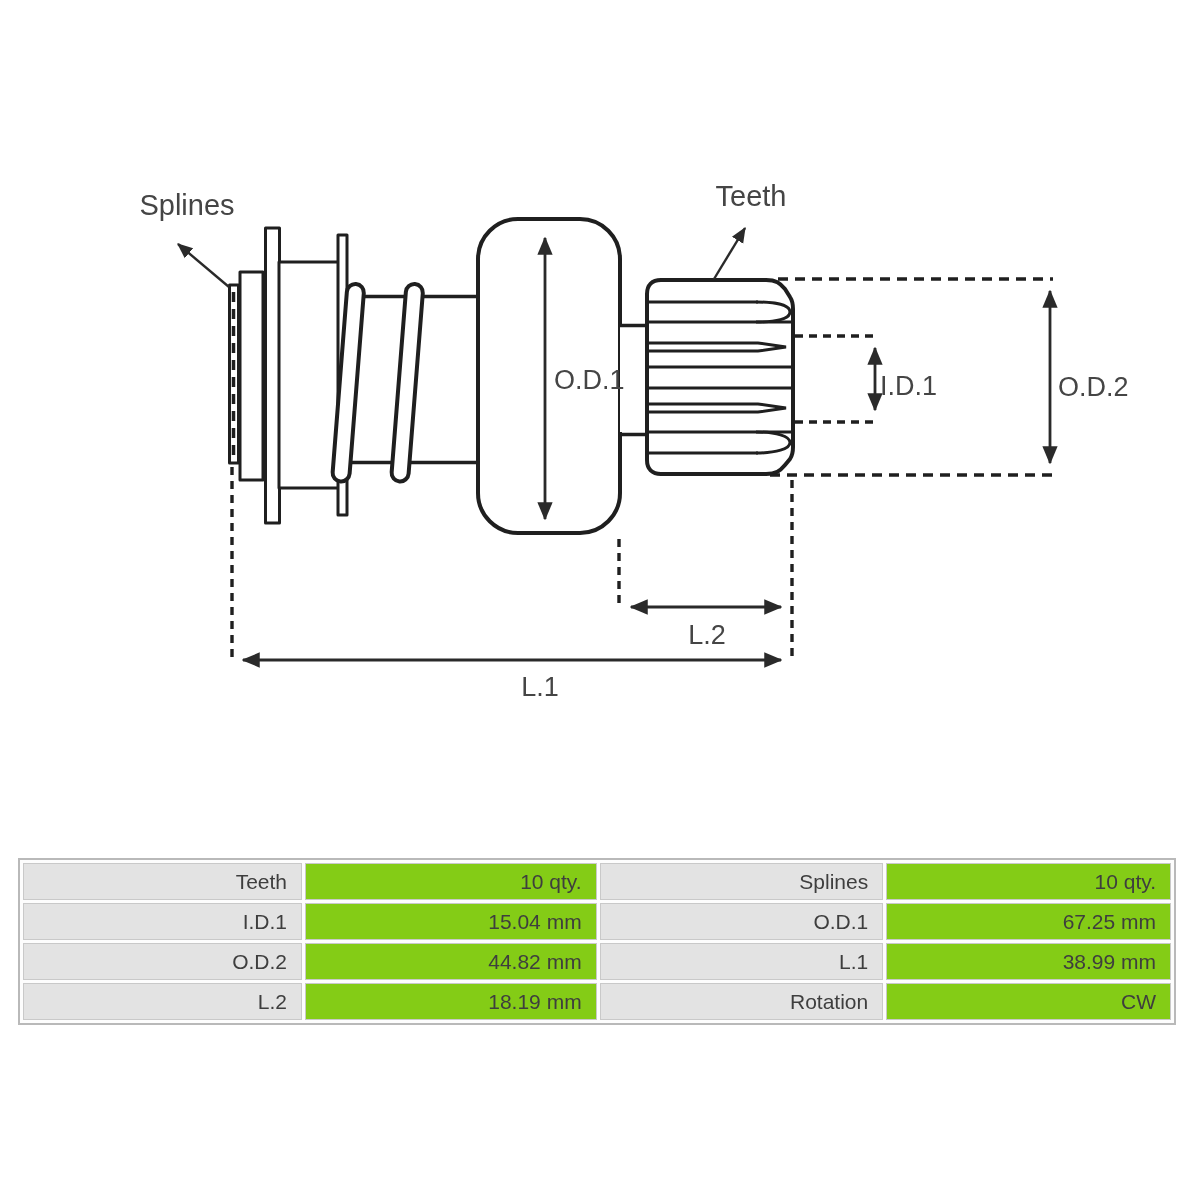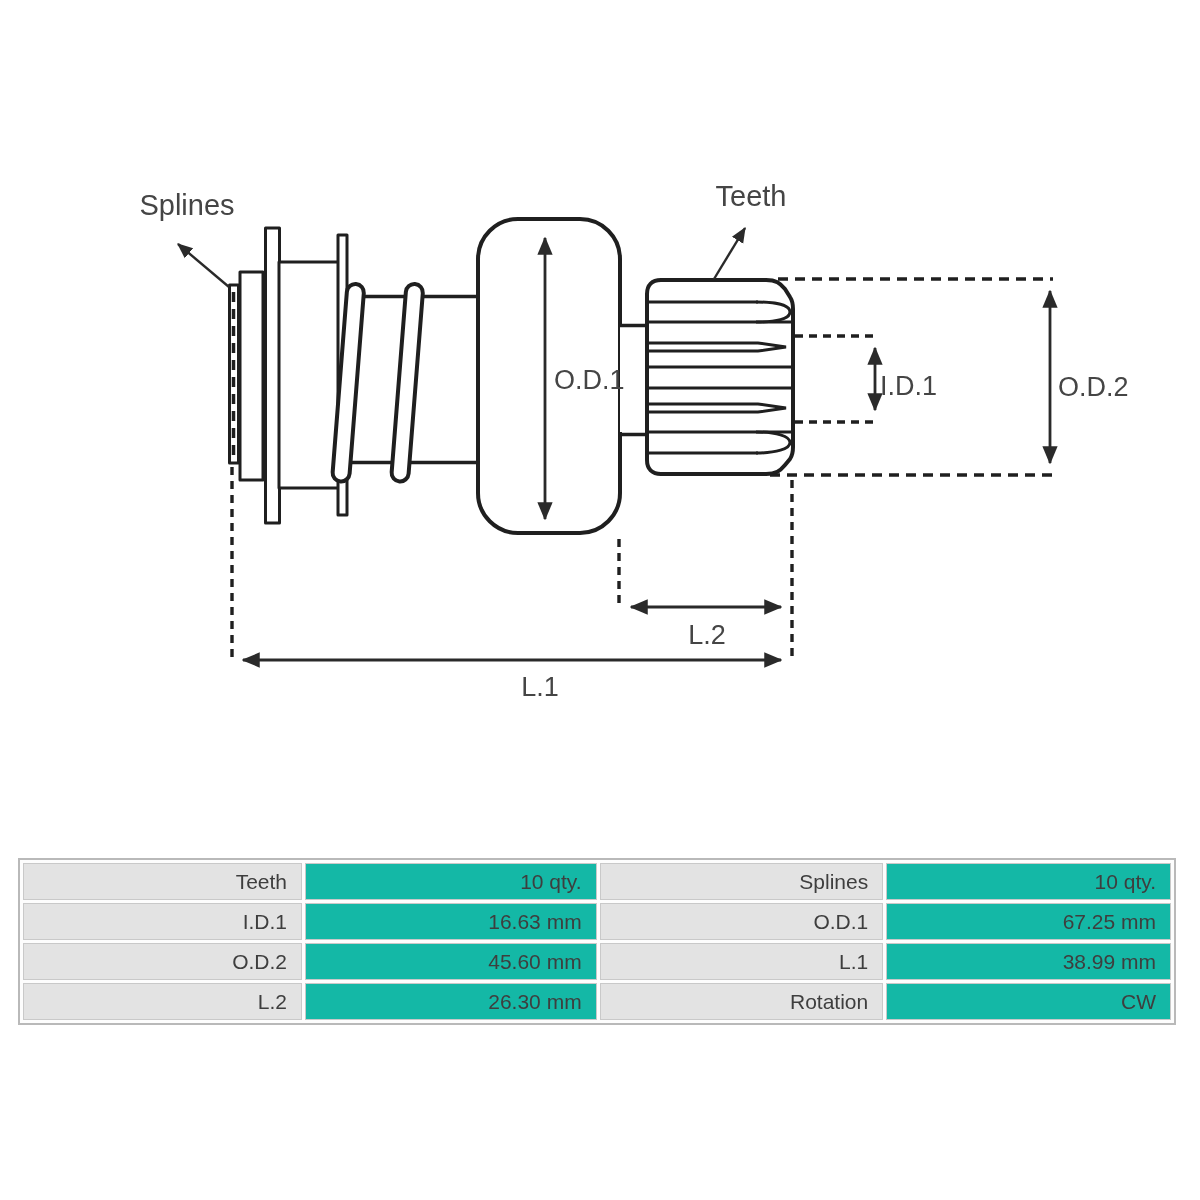--- a/index.html
+++ b/index.html
@@ -33,21 +33,21 @@
   }
   table.spec-table td{
     height:35px;
     padding:0 14px 0 6px;
     font-size:21px;color:#3e3e3e;
     text-align:right;vertical-align:middle;
     border:1px solid #c9c9c9;
     overflow:hidden;white-space:nowrap;
   }
   td.lbl{background:#e3e3e3;}
-  td.val{background:#14b8a6;}
+  td.val{background:#84cc16;}
 </style>
 </head>
 <body>
 
 <div class="canvas">
 
   <svg class="drawing" width="1200" height="800" viewBox="0 0 1200 800">
     <defs>
       <marker id="arr" viewBox="0 0 10 10" refX="9.2" refY="5" markerWidth="6.5" markerHeight="6.5" orient="auto-start-reverse">
         <path d="M0,0.8 L10,5 L0,9.2 Z" fill="#2a2a2a"></path>
@@ -140,32 +140,32 @@
     </colgroup>
     <tbody>
       <tr>
         <td class="lbl">Teeth</td>
         <td class="val">10 qty.</td>
         <td class="lbl">Splines</td>
         <td class="val">10 qty.</td>
       </tr>
       <tr>
         <td class="lbl">I.D.1</td>
-        <td class="val">16.63 mm</td>
+        <td class="val">15.04 mm</td>
         <td class="lbl">O.D.1</td>
         <td class="val">67.25 mm</td>
       </tr>
       <tr>
         <td class="lbl">O.D.2</td>
-        <td class="val">45.60 mm</td>
+        <td class="val">44.82 mm</td>
         <td class="lbl">L.1</td>
         <td class="val">38.99 mm</td>
       </tr>
       <tr>
         <td class="lbl">L.2</td>
-        <td class="val">26.30 mm</td>
+        <td class="val">18.19 mm</td>
         <td class="lbl">Rotation</td>
         <td class="val">CW</td>
       </tr>
     </tbody>
   </table>
 
 </div>
 
 </body></html>

